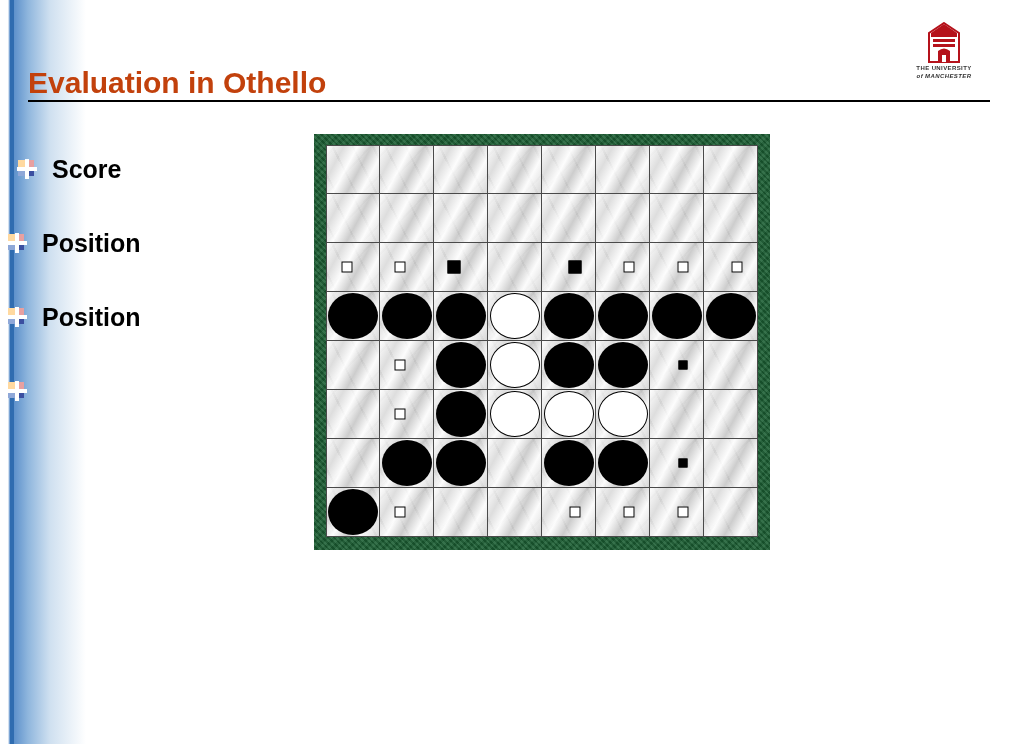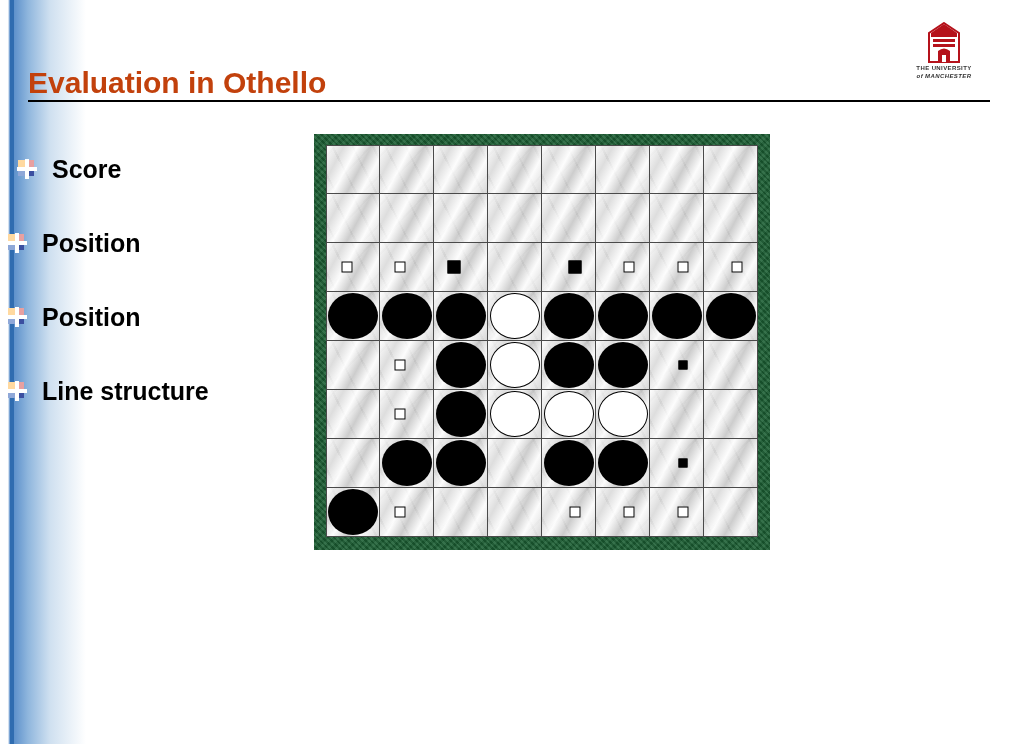--- a/index.html
+++ b/index.html
@@ -231,21 +231,20 @@
   </div>
   <div class="bullet-row" style="top:374px; left:8px;">
     <span class="bullet-marker">
       <span class="q tl"></span>
         <span class="q tr"></span>
         <span class="q bl"></span>
         <span class="q br"></span>
       <span class="cross-v"></span>
         <span class="cross-h"></span>
     </span>
-    <span class="bullet-label">Line structure</span>
   </div>
 </div>
 
 <div class="board-outer">
   <div class="board-grid" id="board-grid">
       <div class="cell col0 row0"></div>
       <div class="cell row0"></div>
       <div class="cell row0"></div>
       <div class="cell row0"></div>
       <div class="cell row0"></div>

